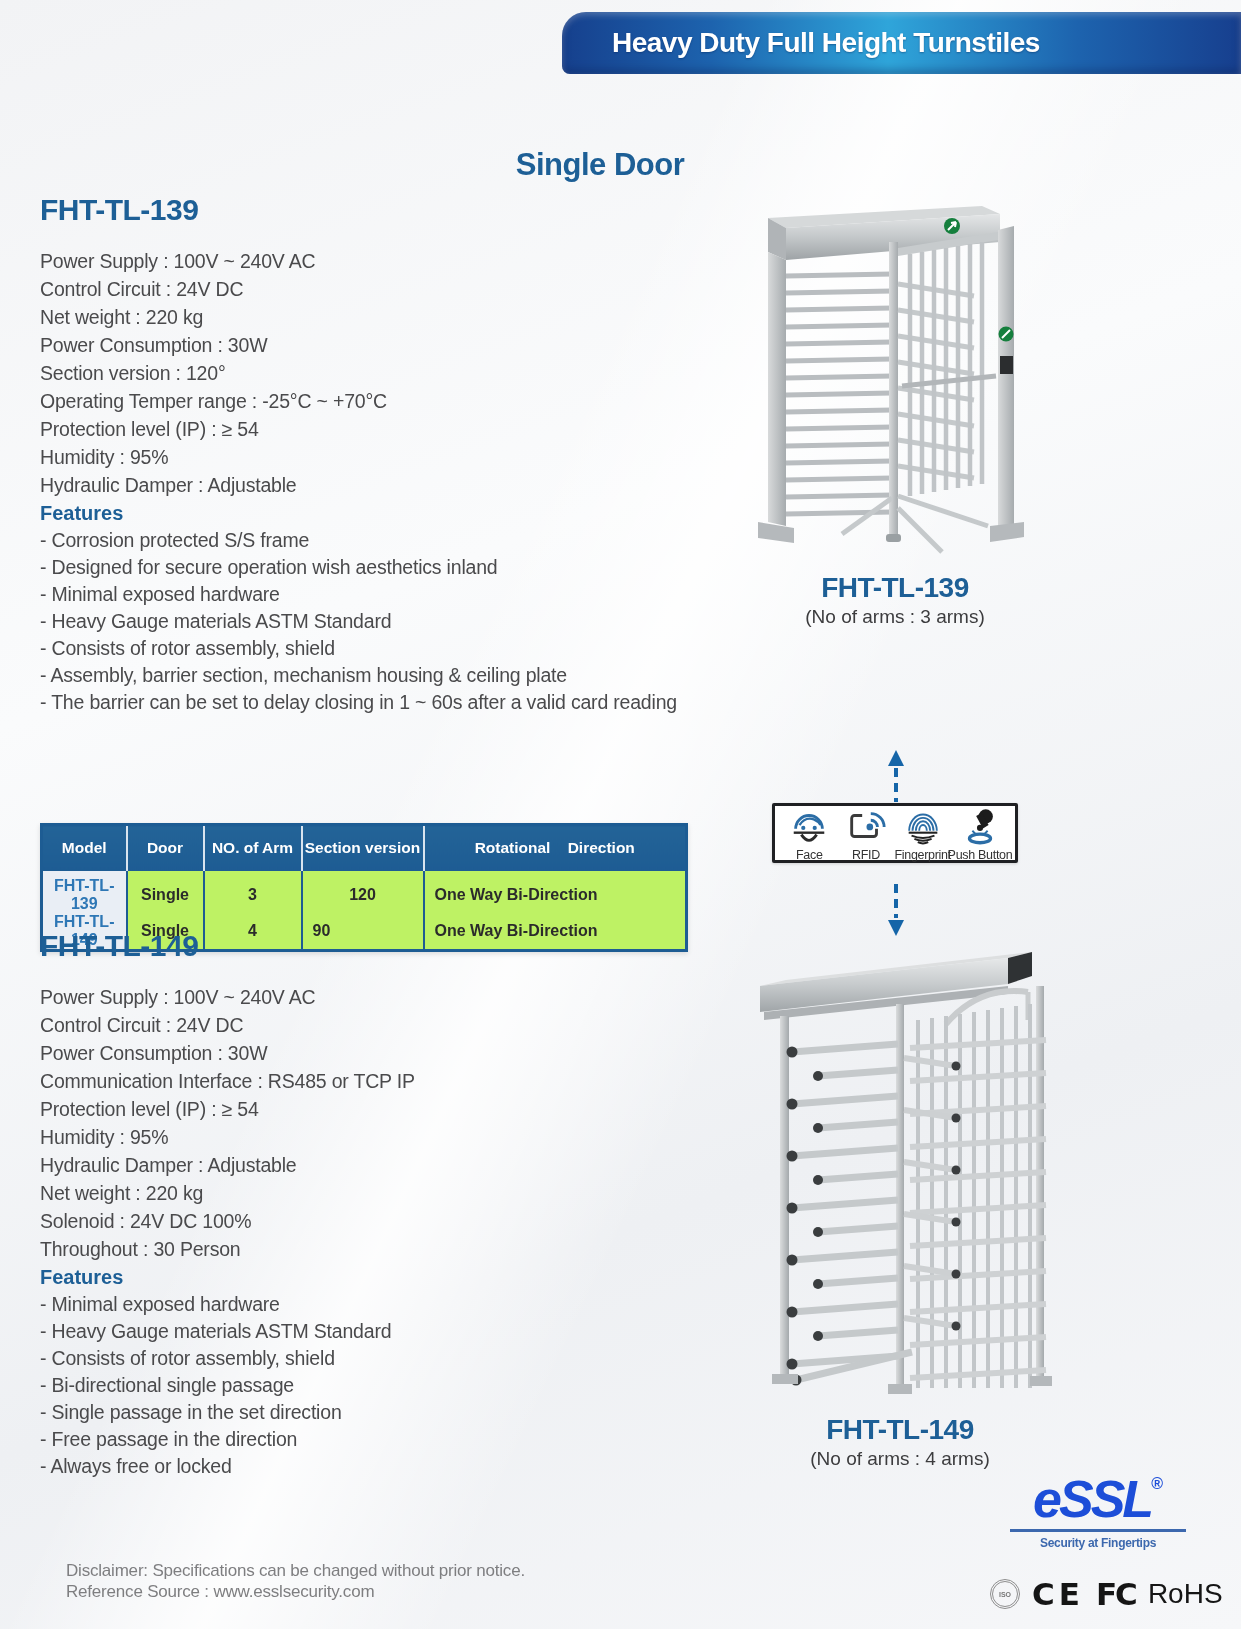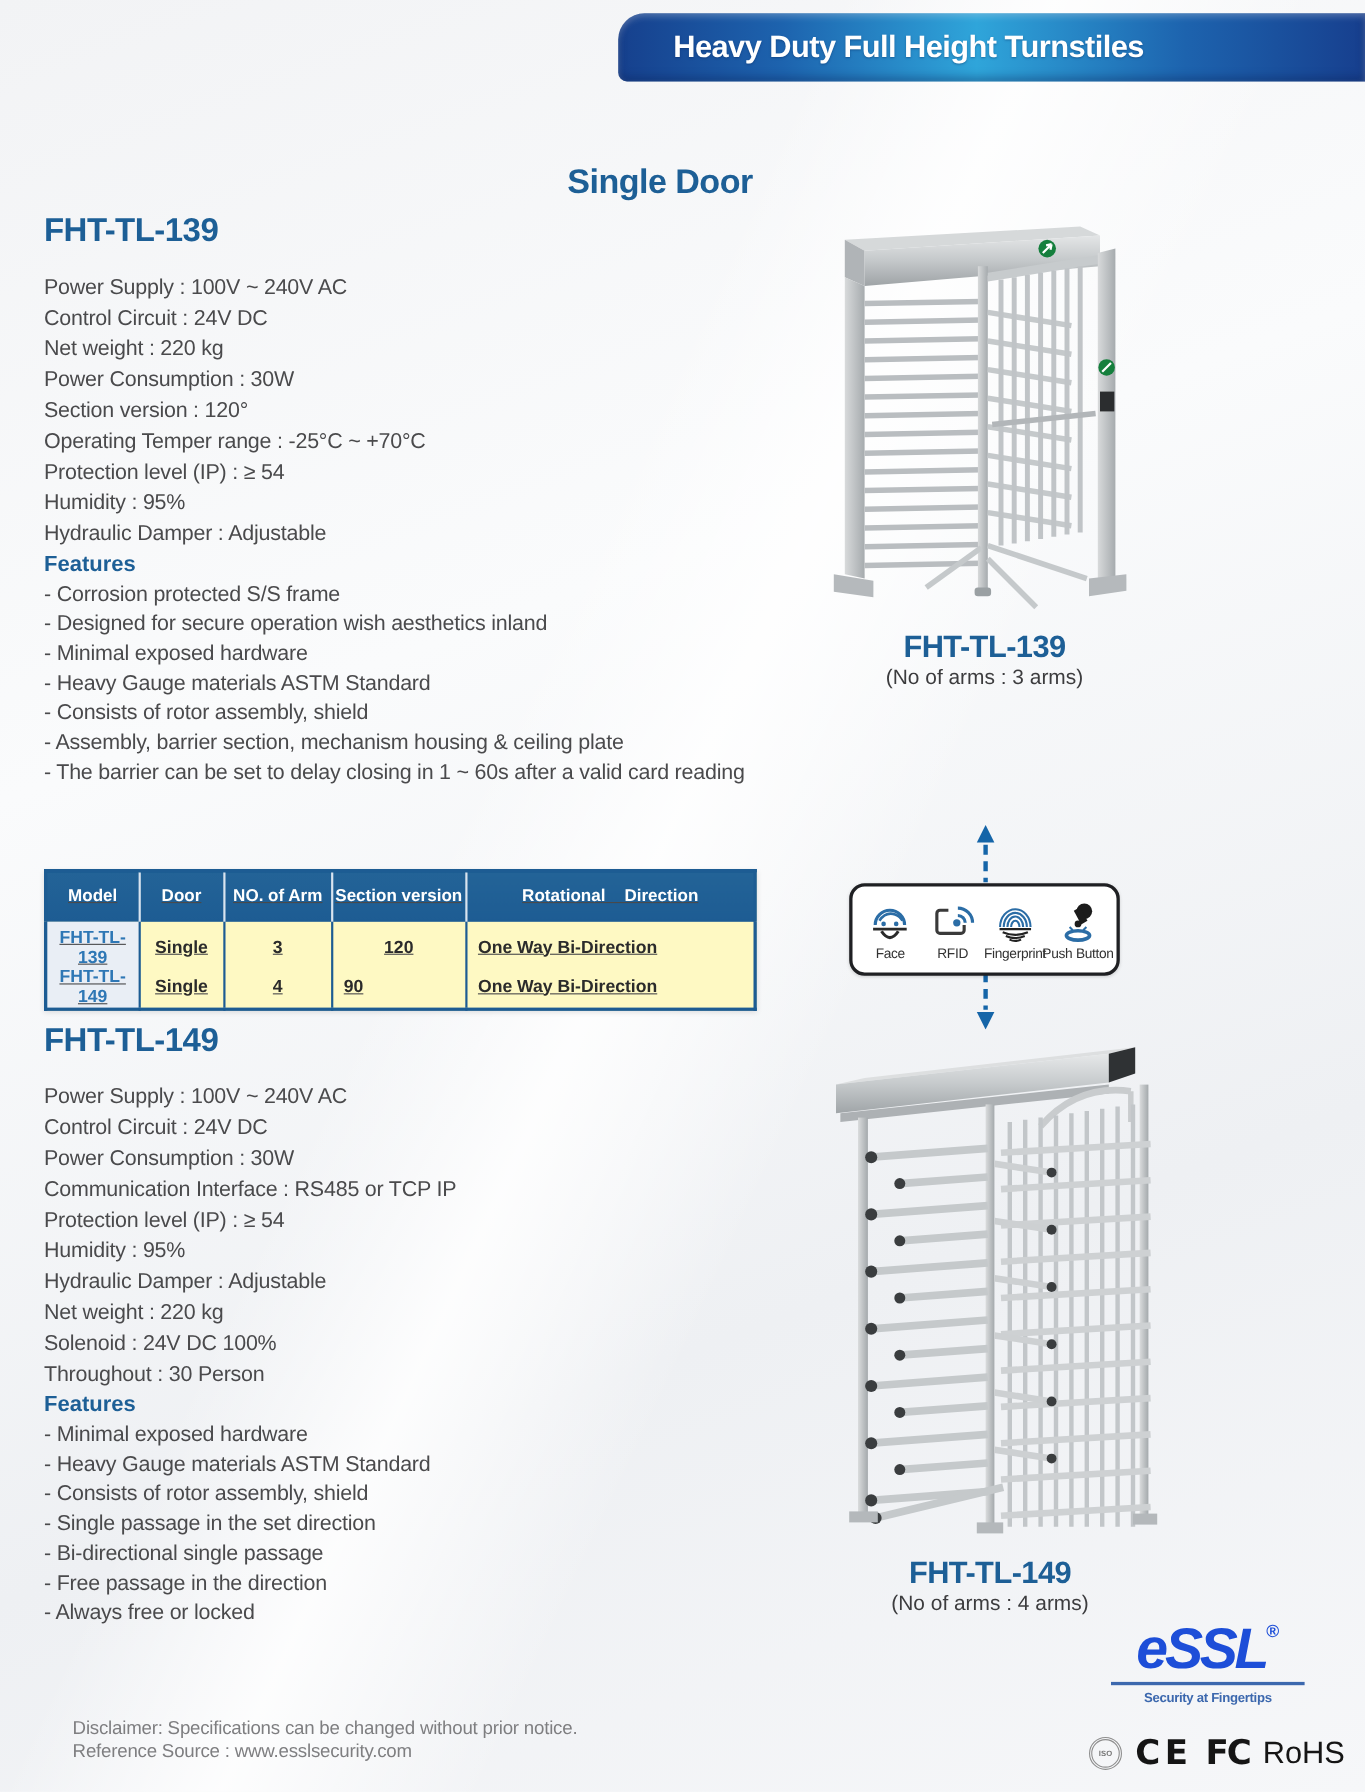--- a/index.html
+++ b/index.html
@@ -36,46 +36,45 @@
 
   
   .prod-block { left:40px; width:670px; }
   .prod-title { color:#1d5f96; font-size:30px; font-weight:bold; letter-spacing:-0.5px; margin-bottom:20px; }
   .spec-line  { font-size:19.5px; line-height:28px; letter-spacing:-0.2px; color:#4a4a4c; }
   .features-heading { color:#1d5f96; font-size:20px; font-weight:bold; line-height:28px; }
   .feature-line { font-size:19.5px; line-height:27px; letter-spacing:-0.2px; color:#4a4a4c; }
 
   
   .models-table {
-    left:40px; top:790px; width:645px;
+    left:40px; top:823px; width:645px;
     border-collapse:collapse; table-layout:fixed;
-    border:3px solid #1d5c93; background:#fef9c3;
+    border:3px solid #1d5c93; background:#bef264;
     box-shadow:0 2px 5px rgba(0,0,0,.12);
-    text-decoration:underline;
   }
   .models-table th {
     background:linear-gradient(180deg,#236397 0%,#1d5c93 100%);
     color:#ffffff; font-size:15.5px; font-weight:bold;
     height:46px; text-align:center; white-space:pre;
     border-left:2px solid #d9e4ef;
   }
   .models-table th:first-child { border-left:none; }
   .models-table td {
     height:30px; font-size:16px; font-weight:bold; color:#2b2b2b;
     border-left:2px solid #1d5c93; text-align:center; vertical-align:middle;
   }
   .models-table td:first-child { border-left:none; background:#e9eef5; color:#2e77b5; }
   .models-table td.cell-left  { text-align:left; padding-left:10px; }
   .models-table td.cell-rot   { text-align:left; padding-left:10px; }
   .models-table tr.row-first td { padding-top:6px; }
 
   
   .access-panel {
-    left:772px; top:803px; width:246px; height:84px;
-    background:#ffffff; border:3px solid #1f2023; border-radius:14px;
+    left:772px; top:803px; width:246px; height:60px;
+    background:#ffffff; border:3px solid #1f2023; border-radius:2px;
     display:flex; align-items:center; justify-content:space-around;
     padding:0 6px; box-shadow:0 1px 3px rgba(0,0,0,.15);
   }
   .access-item { display:flex; flex-direction:column; align-items:center; width:58px; }
   .access-item svg { width:42px; height:42px; }
   .access-label { font-size:12.5px; color:#333; margin-top:1px; letter-spacing:-0.3px; white-space:nowrap; }
 
   
   .caption-block { text-align:center; }
   .caption-model { color:#1d5f96; font-size:28px; font-weight:bold; letter-spacing:-0.5px; }
@@ -316,22 +315,22 @@
   <div class="spec-line">Protection level (IP) : ≥ 54</div>
   <div class="spec-line">Humidity : 95%</div>
   <div class="spec-line">Hydraulic Damper : Adjustable</div>
   <div class="spec-line">Net weight : 220 kg</div>
   <div class="spec-line">Solenoid : 24V DC 100%</div>
   <div class="spec-line">Throughout : 30 Person</div>
   <div class="features-heading">Features</div>
   <div class="feature-line">- Minimal exposed hardware</div>
   <div class="feature-line">- Heavy Gauge materials ASTM Standard</div>
   <div class="feature-line">- Consists of rotor assembly, shield</div>
+  <div class="feature-line">- Bi-directional single passage</div>
   <div class="feature-line">- Single passage in the set direction</div>
-  <div class="feature-line">- Bi-directional single passage</div>
   <div class="feature-line">- Free passage in the direction</div>
   <div class="feature-line">- Always free or locked</div>
 </div>
 
 <div class="abs" style="left:740px; top:928px; width:320px; height:482px;">
   <svg viewBox="0 0 320 482" width="320" height="482">
     <defs>
       <linearGradient id="g1b" x1="0" y1="0" x2="0" y2="1">
         <stop offset="0" stop-color="#e6e8e9"></stop>
           <stop offset=".5" stop-color="#c6cacc"></stop>

